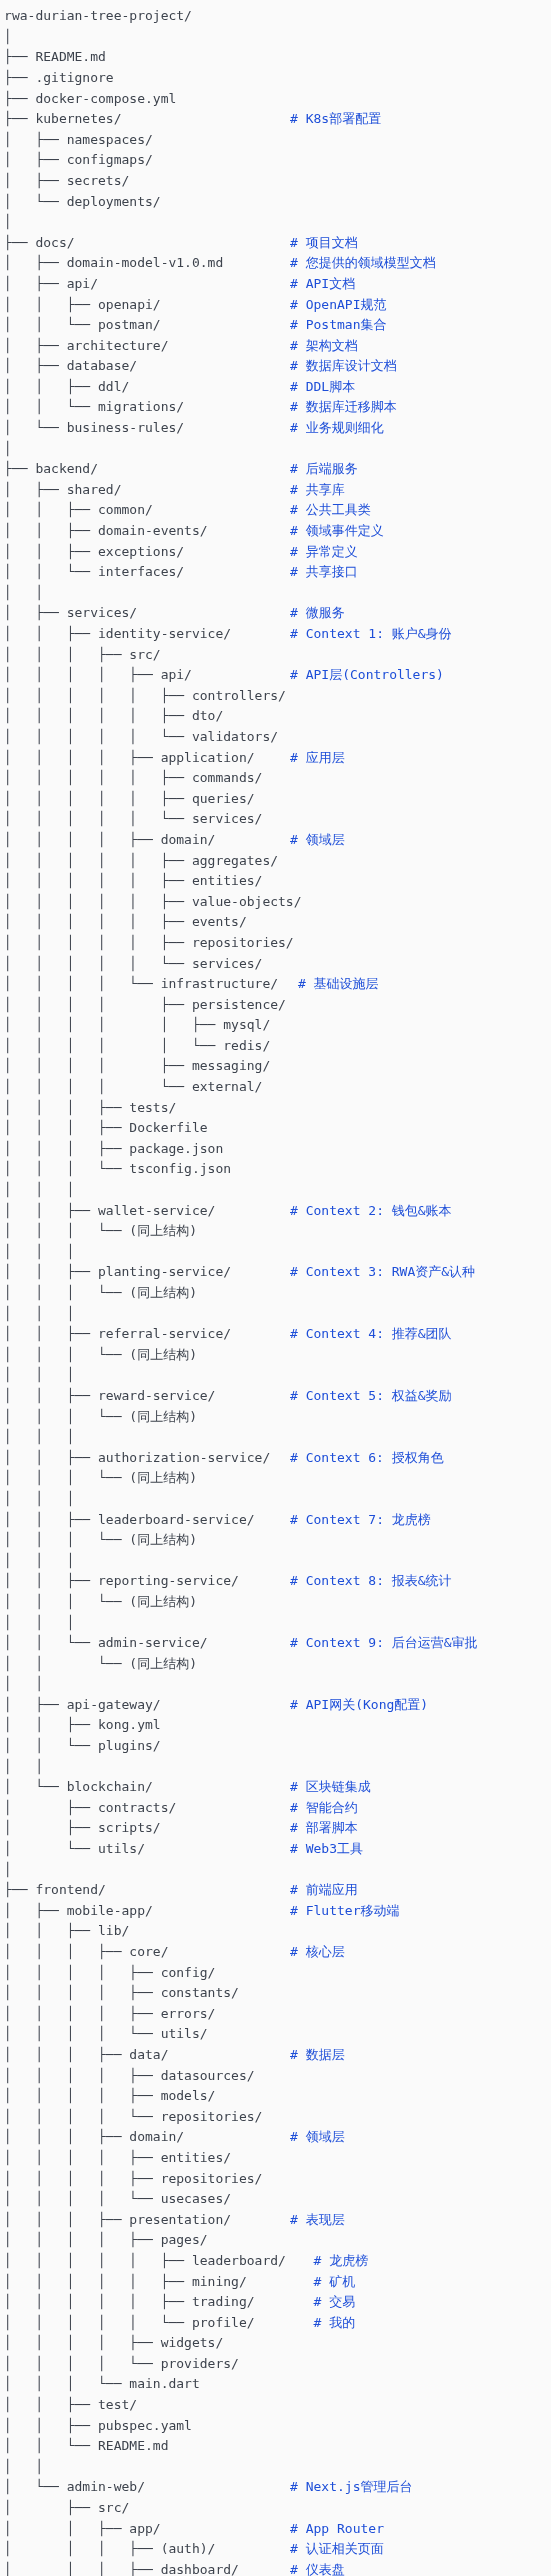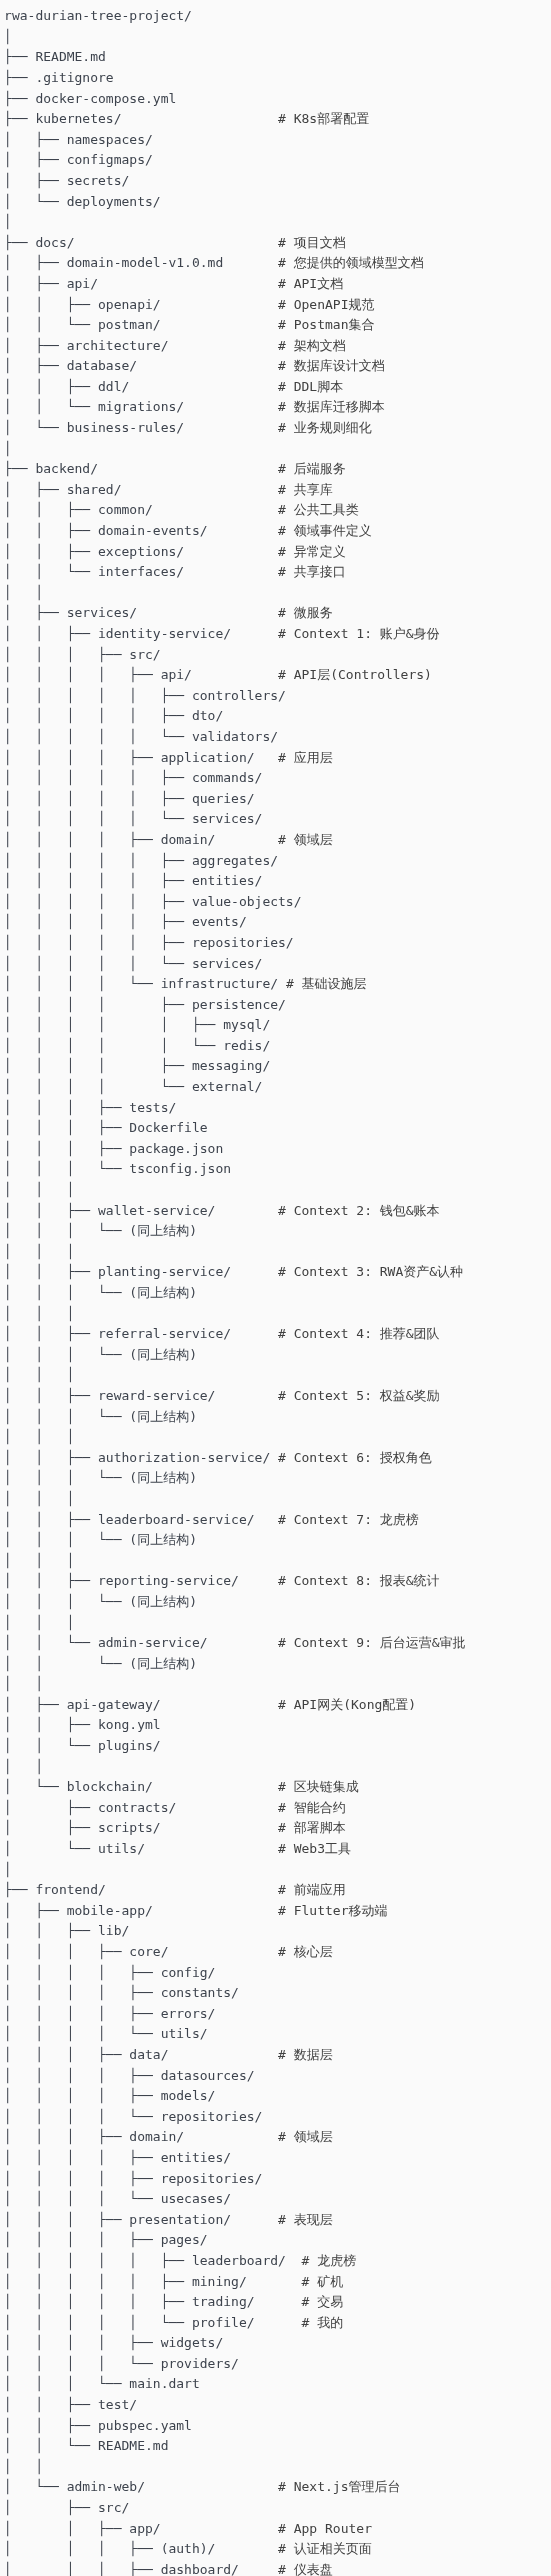--- a/index.html
+++ b/index.html
@@ -9,19 +9,19 @@
     font-size: 13px;
     line-height: 20.6px;
     color: #3d434d;
     padding: 6.2px 0 0 4.1px;
     white-space: pre;
   }
   .tree-line { height: 20.6px; white-space: pre; }
   .tree-line span { white-space: pre; }
   .branch  { color: #3d434d; }
   .name    { color: #3d434d; }
-  .comment { color: #404040; }
+  .comment { color: #1d4ed8; margin-left: 12px; }
 </style>
 </head>
 <body>
 
 <div class="tree"><div class="tree-line"><span class="branch"></span><span class="name">rwa-durian-tree-project/</span></div><div class="tree-line"><span class="branch">│</span></div><div class="tree-line"><span class="branch">├── </span><span class="name">README.md</span></div><div class="tree-line"><span class="branch">├── </span><span class="name">.gitignore</span></div><div class="tree-line"><span class="branch">├── </span><span class="name">docker-compose.yml</span></div><div class="tree-line"><span class="branch">├── </span><span class="name">kubernetes/</span><span class="gap">                    </span><span class="comment"># K8s部署配置</span></div><div class="tree-line"><span class="branch">│   ├── </span><span class="name">namespaces/</span></div><div class="tree-line"><span class="branch">│   ├── </span><span class="name">configmaps/</span></div><div class="tree-line"><span class="branch">│   ├── </span><span class="name">secrets/</span></div><div class="tree-line"><span class="branch">│   └── </span><span class="name">deployments/</span></div><div class="tree-line"><span class="branch">│</span></div><div class="tree-line"><span class="branch">├── </span><span class="name">docs/</span><span class="gap">                          </span><span class="comment"># 项目文档</span></div><div class="tree-line"><span class="branch">│   ├── </span><span class="name">domain-model-v1.0.md</span><span class="gap">       </span><span class="comment"># 您提供的领域模型文档</span></div><div class="tree-line"><span class="branch">│   ├── </span><span class="name">api/</span><span class="gap">                       </span><span class="comment"># API文档</span></div><div class="tree-line"><span class="branch">│   │   ├── </span><span class="name">openapi/</span><span class="gap">               </span><span class="comment"># OpenAPI规范</span></div><div class="tree-line"><span class="branch">│   │   └── </span><span class="name">postman/</span><span class="gap">               </span><span class="comment"># Postman集合</span></div><div class="tree-line"><span class="branch">│   ├── </span><span class="name">architecture/</span><span class="gap">              </span><span class="comment"># 架构文档</span></div><div class="tree-line"><span class="branch">│   ├── </span><span class="name">database/</span><span class="gap">                  </span><span class="comment"># 数据库设计文档</span></div><div class="tree-line"><span class="branch">│   │   ├── </span><span class="name">ddl/</span><span class="gap">                   </span><span class="comment"># DDL脚本</span></div><div class="tree-line"><span class="branch">│   │   └── </span><span class="name">migrations/</span><span class="gap">            </span><span class="comment"># 数据库迁移脚本</span></div><div class="tree-line"><span class="branch">│   └── </span><span class="name">business-rules/</span><span class="gap">            </span><span class="comment"># 业务规则细化</span></div><div class="tree-line"><span class="branch">│</span></div><div class="tree-line"><span class="branch">├── </span><span class="name">backend/</span><span class="gap">                       </span><span class="comment"># 后端服务</span></div><div class="tree-line"><span class="branch">│   ├── </span><span class="name">shared/</span><span class="gap">                    </span><span class="comment"># 共享库</span></div><div class="tree-line"><span class="branch">│   │   ├── </span><span class="name">common/</span><span class="gap">                </span><span class="comment"># 公共工具类</span></div><div class="tree-line"><span class="branch">│   │   ├── </span><span class="name">domain-events/</span><span class="gap">         </span><span class="comment"># 领域事件定义</span></div><div class="tree-line"><span class="branch">│   │   ├── </span><span class="name">exceptions/</span><span class="gap">            </span><span class="comment"># 异常定义</span></div><div class="tree-line"><span class="branch">│   │   └── </span><span class="name">interfaces/</span><span class="gap">            </span><span class="comment"># 共享接口</span></div><div class="tree-line"><span class="branch">│   │</span></div><div class="tree-line"><span class="branch">│   ├── </span><span class="name">services/</span><span class="gap">                  </span><span class="comment"># 微服务</span></div><div class="tree-line"><span class="branch">│   │   ├── </span><span class="name">identity-service/</span><span class="gap">      </span><span class="comment"># Context 1: 账户&amp;身份</span></div><div class="tree-line"><span class="branch">│   │   │   ├── </span><span class="name">src/</span></div><div class="tree-line"><span class="branch">│   │   │   │   ├── </span><span class="name">api/</span><span class="gap">           </span><span class="comment"># API层(Controllers)</span></div><div class="tree-line"><span class="branch">│   │   │   │   │   ├── </span><span class="name">controllers/</span></div><div class="tree-line"><span class="branch">│   │   │   │   │   ├── </span><span class="name">dto/</span></div><div class="tree-line"><span class="branch">│   │   │   │   │   └── </span><span class="name">validators/</span></div><div class="tree-line"><span class="branch">│   │   │   │   ├── </span><span class="name">application/</span><span class="gap">   </span><span class="comment"># 应用层</span></div><div class="tree-line"><span class="branch">│   │   │   │   │   ├── </span><span class="name">commands/</span></div><div class="tree-line"><span class="branch">│   │   │   │   │   ├── </span><span class="name">queries/</span></div><div class="tree-line"><span class="branch">│   │   │   │   │   └── </span><span class="name">services/</span></div><div class="tree-line"><span class="branch">│   │   │   │   ├── </span><span class="name">domain/</span><span class="gap">        </span><span class="comment"># 领域层</span></div><div class="tree-line"><span class="branch">│   │   │   │   │   ├── </span><span class="name">aggregates/</span></div><div class="tree-line"><span class="branch">│   │   │   │   │   ├── </span><span class="name">entities/</span></div><div class="tree-line"><span class="branch">│   │   │   │   │   ├── </span><span class="name">value-objects/</span></div><div class="tree-line"><span class="branch">│   │   │   │   │   ├── </span><span class="name">events/</span></div><div class="tree-line"><span class="branch">│   │   │   │   │   ├── </span><span class="name">repositories/</span></div><div class="tree-line"><span class="branch">│   │   │   │   │   └── </span><span class="name">services/</span></div><div class="tree-line"><span class="branch">│   │   │   │   └── </span><span class="name">infrastructure/</span><span class="gap"> </span><span class="comment"># 基础设施层</span></div><div class="tree-line"><span class="branch">│   │   │   │       ├── </span><span class="name">persistence/</span></div><div class="tree-line"><span class="branch">│   │   │   │       │   ├── </span><span class="name">mysql/</span></div><div class="tree-line"><span class="branch">│   │   │   │       │   └── </span><span class="name">redis/</span></div><div class="tree-line"><span class="branch">│   │   │   │       ├── </span><span class="name">messaging/</span></div><div class="tree-line"><span class="branch">│   │   │   │       └── </span><span class="name">external/</span></div><div class="tree-line"><span class="branch">│   │   │   ├── </span><span class="name">tests/</span></div><div class="tree-line"><span class="branch">│   │   │   ├── </span><span class="name">Dockerfile</span></div><div class="tree-line"><span class="branch">│   │   │   ├── </span><span class="name">package.json</span></div><div class="tree-line"><span class="branch">│   │   │   └── </span><span class="name">tsconfig.json</span></div><div class="tree-line"><span class="branch">│   │   │</span></div><div class="tree-line"><span class="branch">│   │   ├── </span><span class="name">wallet-service/</span><span class="gap">        </span><span class="comment"># Context 2: 钱包&amp;账本</span></div><div class="tree-line"><span class="branch">│   │   │   └── </span><span class="name">(同上结构)</span></div><div class="tree-line"><span class="branch">│   │   │</span></div><div class="tree-line"><span class="branch">│   │   ├── </span><span class="name">planting-service/</span><span class="gap">      </span><span class="comment"># Context 3: RWA资产&amp;认种</span></div><div class="tree-line"><span class="branch">│   │   │   └── </span><span class="name">(同上结构)</span></div><div class="tree-line"><span class="branch">│   │   │</span></div><div class="tree-line"><span class="branch">│   │   ├── </span><span class="name">referral-service/</span><span class="gap">      </span><span class="comment"># Context 4: 推荐&amp;团队</span></div><div class="tree-line"><span class="branch">│   │   │   └── </span><span class="name">(同上结构)</span></div><div class="tree-line"><span class="branch">│   │   │</span></div><div class="tree-line"><span class="branch">│   │   ├── </span><span class="name">reward-service/</span><span class="gap">        </span><span class="comment"># Context 5: 权益&amp;奖励</span></div><div class="tree-line"><span class="branch">│   │   │   └── </span><span class="name">(同上结构)</span></div><div class="tree-line"><span class="branch">│   │   │</span></div><div class="tree-line"><span class="branch">│   │   ├── </span><span class="name">authorization-service/</span><span class="gap"> </span><span class="comment"># Context 6: 授权角色</span></div><div class="tree-line"><span class="branch">│   │   │   └── </span><span class="name">(同上结构)</span></div><div class="tree-line"><span class="branch">│   │   │</span></div><div class="tree-line"><span class="branch">│   │   ├── </span><span class="name">leaderboard-service/</span><span class="gap">   </span><span class="comment"># Context 7: 龙虎榜</span></div><div class="tree-line"><span class="branch">│   │   │   └── </span><span class="name">(同上结构)</span></div><div class="tree-line"><span class="branch">│   │   │</span></div><div class="tree-line"><span class="branch">│   │   ├── </span><span class="name">reporting-service/</span><span class="gap">     </span><span class="comment"># Context 8: 报表&amp;统计</span></div><div class="tree-line"><span class="branch">│   │   │   └── </span><span class="name">(同上结构)</span></div><div class="tree-line"><span class="branch">│   │   │</span></div><div class="tree-line"><span class="branch">│   │   └── </span><span class="name">admin-service/</span><span class="gap">         </span><span class="comment"># Context 9: 后台运营&amp;审批</span></div><div class="tree-line"><span class="branch">│   │       └── </span><span class="name">(同上结构)</span></div><div class="tree-line"><span class="branch">│   │</span></div><div class="tree-line"><span class="branch">│   ├── </span><span class="name">api-gateway/</span><span class="gap">               </span><span class="comment"># API网关(Kong配置)</span></div><div class="tree-line"><span class="branch">│   │   ├── </span><span class="name">kong.yml</span></div><div class="tree-line"><span class="branch">│   │   └── </span><span class="name">plugins/</span></div><div class="tree-line"><span class="branch">│   │</span></div><div class="tree-line"><span class="branch">│   └── </span><span class="name">blockchain/</span><span class="gap">                </span><span class="comment"># 区块链集成</span></div><div class="tree-line"><span class="branch">│       ├── </span><span class="name">contracts/</span><span class="gap">             </span><span class="comment"># 智能合约</span></div><div class="tree-line"><span class="branch">│       ├── </span><span class="name">scripts/</span><span class="gap">               </span><span class="comment"># 部署脚本</span></div><div class="tree-line"><span class="branch">│       └── </span><span class="name">utils/</span><span class="gap">                 </span><span class="comment"># Web3工具</span></div><div class="tree-line"><span class="branch">│</span></div><div class="tree-line"><span class="branch">├── </span><span class="name">frontend/</span><span class="gap">                      </span><span class="comment"># 前端应用</span></div><div class="tree-line"><span class="branch">│   ├── </span><span class="name">mobile-app/</span><span class="gap">                </span><span class="comment"># Flutter移动端</span></div><div class="tree-line"><span class="branch">│   │   ├── </span><span class="name">lib/</span></div><div class="tree-line"><span class="branch">│   │   │   ├── </span><span class="name">core/</span><span class="gap">              </span><span class="comment"># 核心层</span></div><div class="tree-line"><span class="branch">│   │   │   │   ├── </span><span class="name">config/</span></div><div class="tree-line"><span class="branch">│   │   │   │   ├── </span><span class="name">constants/</span></div><div class="tree-line"><span class="branch">│   │   │   │   ├── </span><span class="name">errors/</span></div><div class="tree-line"><span class="branch">│   │   │   │   └── </span><span class="name">utils/</span></div><div class="tree-line"><span class="branch">│   │   │   ├── </span><span class="name">data/</span><span class="gap">              </span><span class="comment"># 数据层</span></div><div class="tree-line"><span class="branch">│   │   │   │   ├── </span><span class="name">datasources/</span></div><div class="tree-line"><span class="branch">│   │   │   │   ├── </span><span class="name">models/</span></div><div class="tree-line"><span class="branch">│   │   │   │   └── </span><span class="name">repositories/</span></div><div class="tree-line"><span class="branch">│   │   │   ├── </span><span class="name">domain/</span><span class="gap">            </span><span class="comment"># 领域层</span></div><div class="tree-line"><span class="branch">│   │   │   │   ├── </span><span class="name">entities/</span></div><div class="tree-line"><span class="branch">│   │   │   │   ├── </span><span class="name">repositories/</span></div><div class="tree-line"><span class="branch">│   │   │   │   └── </span><span class="name">usecases/</span></div><div class="tree-line"><span class="branch">│   │   │   ├── </span><span class="name">presentation/</span><span class="gap">      </span><span class="comment"># 表现层</span></div><div class="tree-line"><span class="branch">│   │   │   │   ├── </span><span class="name">pages/</span></div><div class="tree-line"><span class="branch">│   │   │   │   │   ├── </span><span class="name">leaderboard/</span><span class="gap">  </span><span class="comment"># 龙虎榜</span></div><div class="tree-line"><span class="branch">│   │   │   │   │   ├── </span><span class="name">mining/</span><span class="gap">       </span><span class="comment"># 矿机</span></div><div class="tree-line"><span class="branch">│   │   │   │   │   ├── </span><span class="name">trading/</span><span class="gap">      </span><span class="comment"># 交易</span></div><div class="tree-line"><span class="branch">│   │   │   │   │   └── </span><span class="name">profile/</span><span class="gap">      </span><span class="comment"># 我的</span></div><div class="tree-line"><span class="branch">│   │   │   │   ├── </span><span class="name">widgets/</span></div><div class="tree-line"><span class="branch">│   │   │   │   └── </span><span class="name">providers/</span></div><div class="tree-line"><span class="branch">│   │   │   └── </span><span class="name">main.dart</span></div><div class="tree-line"><span class="branch">│   │   ├── </span><span class="name">test/</span></div><div class="tree-line"><span class="branch">│   │   ├── </span><span class="name">pubspec.yaml</span></div><div class="tree-line"><span class="branch">│   │   └── </span><span class="name">README.md</span></div><div class="tree-line"><span class="branch">│   │</span></div><div class="tree-line"><span class="branch">│   └── </span><span class="name">admin-web/</span><span class="gap">                 </span><span class="comment"># Next.js管理后台</span></div><div class="tree-line"><span class="branch">│       ├── </span><span class="name">src/</span></div><div class="tree-line"><span class="branch">│       │   ├── </span><span class="name">app/</span><span class="gap">               </span><span class="comment"># App Router</span></div><div class="tree-line"><span class="branch">│       │   │   ├── </span><span class="name">(auth)/</span><span class="gap">        </span><span class="comment"># 认证相关页面</span></div><div class="tree-line"><span class="branch">│       │   │   ├── </span><span class="name">dashboard/</span><span class="gap">     </span><span class="comment"># 仪表盘</span></div></div>
 
 
 </body></html>

